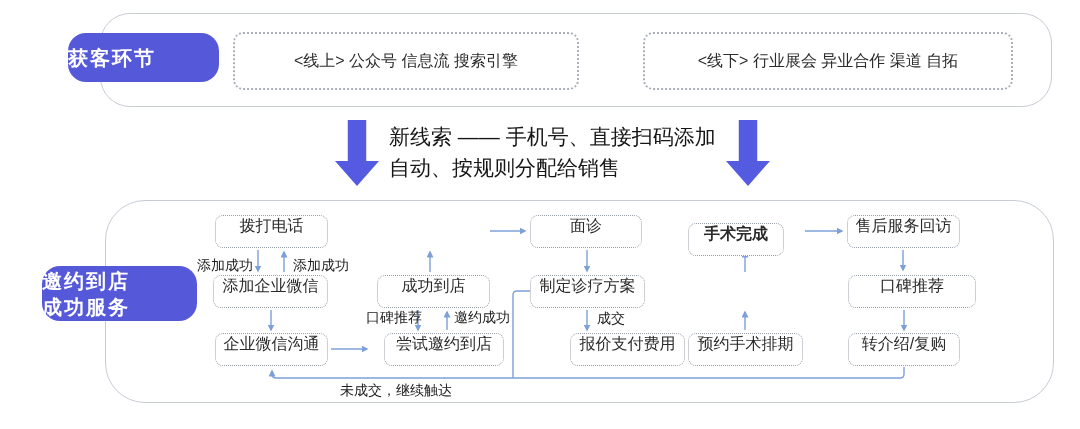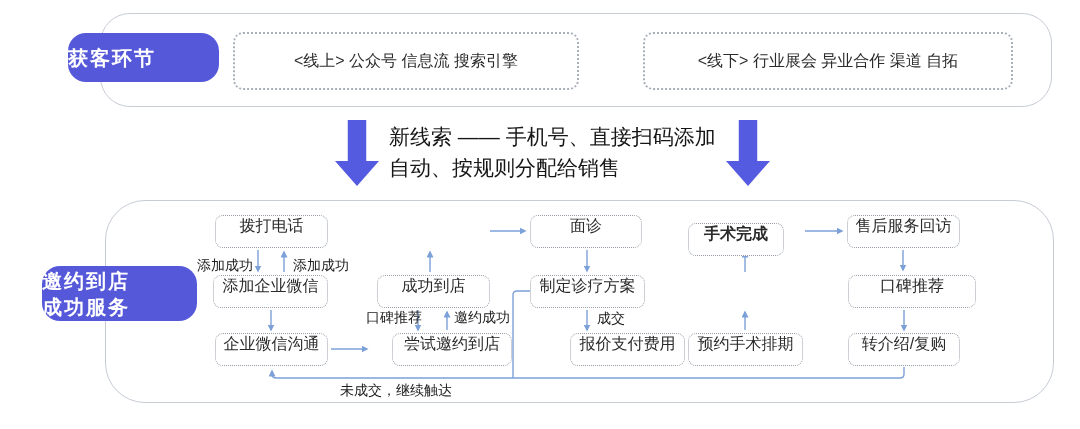--- a/index.html
+++ b/index.html
@@ -41,21 +41,21 @@
   .n-triage      {left:372px;top:215px;width:115px;}
   .n-consult     {left:530px;top:215px;width:112px;}
   .n-surgerydone {left:688px;top:223px;width:96px;font-weight:bold;}
   .n-followup    {left:847px;top:215px;width:113px;}
   .n-addwechat   {left:213px;top:275px;width:115px;}
   .n-arrived     {left:377px;top:275px;width:113px;}
   .n-plan        {left:530px;top:275px;width:115px;}
   .n-insurgery   {left:688px;top:275px;width:114px;}
   .n-wordofmouth {left:848px;top:275px;width:128px;}
   .n-wechatchat  {left:215px;top:333px;width:113px;}
-  .n-tryinvite   {left:392px;top:333px;width:120px;}
+  .n-tryinvite   {left:384px;top:333px;width:120px;}
   .n-quotepay    {left:530px;top:333px;width:115px;margin-left:40px;}
   .n-schedule    {left:688px;top:333px;width:115px;}
   .n-repurchase  {left:848px;top:333px;width:112px;}
 
   
   .edge-label{position:absolute;font-size:14px;color:#222;z-index:4;white-space:nowrap;}
   .el-addok-l {left:197px;top:257px;}
   .el-addok-r {left:293px;top:257px;}
   .el-invfail {left:366px;top:309px;}
   .el-invok   {left:454px;top:309px;}

